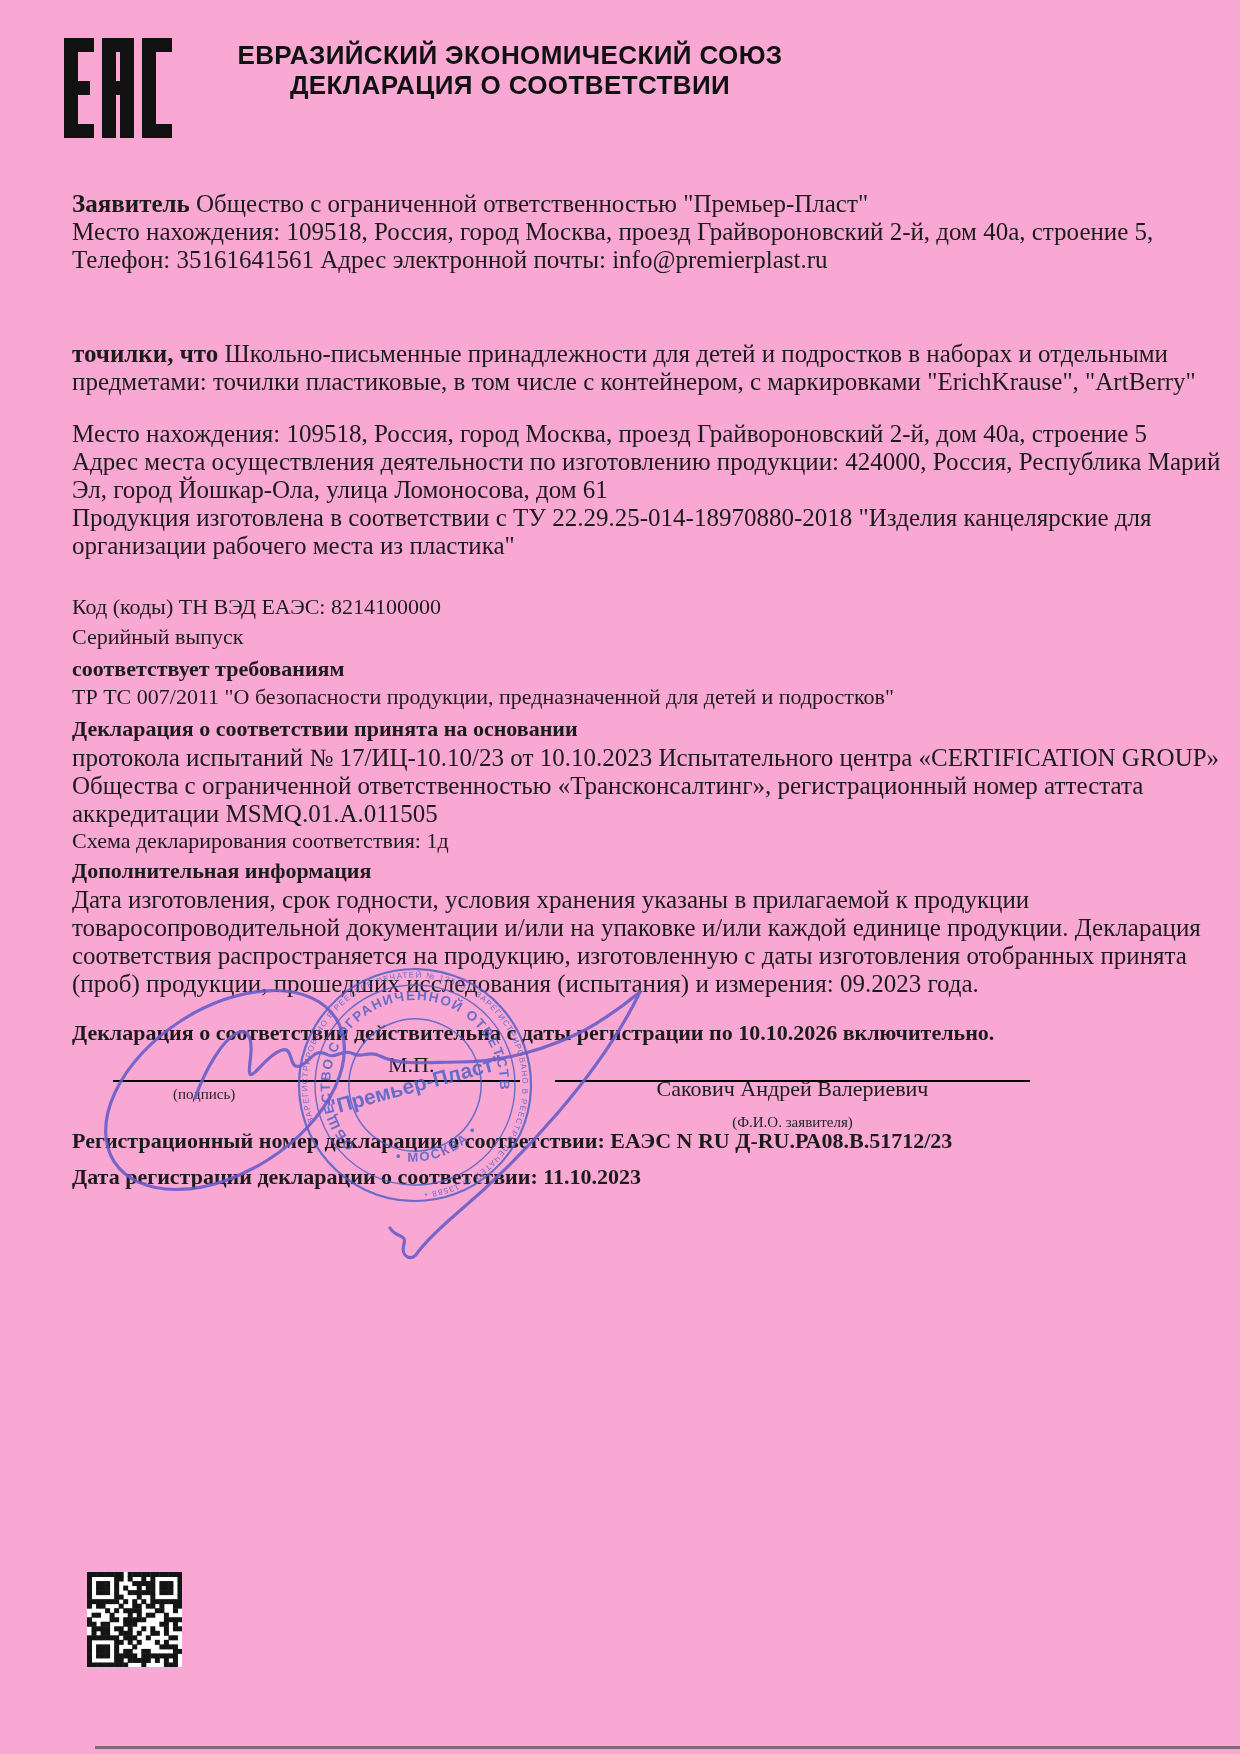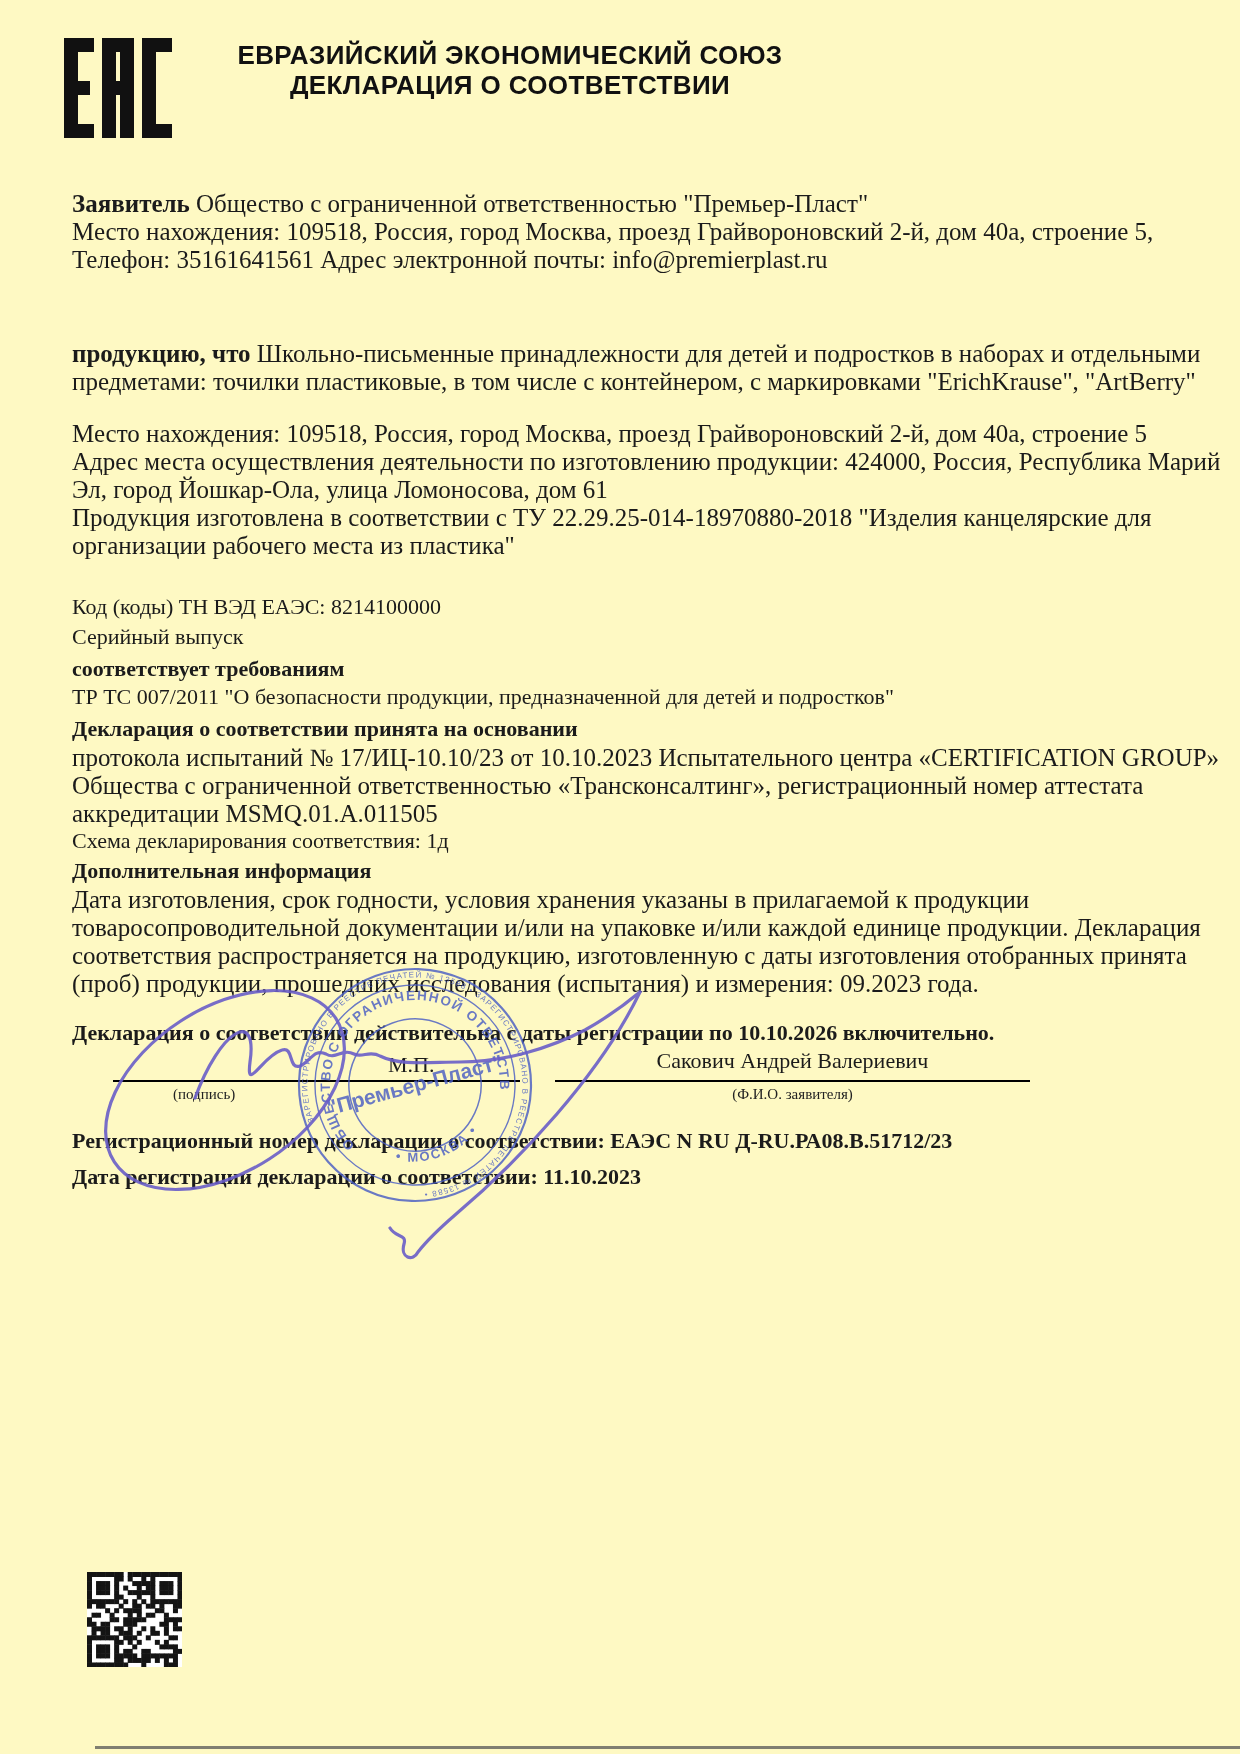--- a/index.html
+++ b/index.html
@@ -1,27 +1,27 @@
 <!DOCTYPE html>
 <html><head>
 <meta charset="utf-8">
 <style>
   html,body{margin:0;padding:0;background:#e8e8e8;}
-  .page{position:relative;width:1240px;height:1754px;margin:0 auto;background:#fef9c3;
+  .page{position:relative;width:1240px;height:1754px;margin:0 auto;background:#f9a8d4;
         font-family:"Liberation Serif",serif;color:#1b1b1b;overflow:hidden;}
   .hdr{position:absolute;left:150px;top:40px;width:720px;text-align:center;
        font-family:"Liberation Sans",sans-serif;font-weight:bold;font-size:26px;line-height:30px;
        color:#111;letter-spacing:.4px;}
   .blk{position:absolute;left:72px;font-size:25px;line-height:28px;white-space:nowrap;}
   .ln{height:28px;}
   .bold{font-weight:bold;}
   .abs{position:absolute;font-size:22px;white-space:nowrap;}
   .cap{position:absolute;font-size:15px;color:#222;}
   .sigline{position:absolute;border-top:2px solid #000;height:0;}
-  .center{text-align:center;}
+  .center{text-align:center;margin-top:28px;}
   .eac{position:absolute;left:64px;top:38px;}
   .stamp{position:absolute;left:295px;top:965px;width:240px;height:240px;
          transform:rotate(-20deg);opacity:.82;}
   .stamp text{font-family:"Liberation Sans",sans-serif;}
   .sig{position:absolute;left:60px;top:960px;opacity:.9;}
   .qr{position:absolute;left:87px;top:1572px;}
   .scanline{position:absolute;left:95px;top:1746px;width:1145px;height:3px;background:#555;opacity:.75;}
 </style>
 </head>
 <body>
@@ -49,21 +49,21 @@
     <div>ДЕКЛАРАЦИЯ О СООТВЕТСТВИИ</div>
   </div>
 
   <div class="blk" style="top:190px">
     <div class="ln"><span class="bold">Заявитель</span><span> Общество с ограниченной ответственностью "Премьер-Пласт"</span></div>
     <div class="ln">Место нахождения: 109518, Россия, город Москва, проезд Грайвороновский 2-й, дом 40а, строение 5,</div>
     <div class="ln">Телефон: 35161641561 Адрес электронной почты: info@premierplast.ru</div>
   </div>
 
   <div class="blk" style="top:340px">
-    <div class="ln"><span class="bold">продукцию, что</span><span> Школьно-письменные принадлежности для детей и подростков в наборах и отдельными</span></div>
+    <div class="ln"><span class="bold">точилки, что</span><span> Школьно-письменные принадлежности для детей и подростков в наборах и отдельными</span></div>
     <div class="ln">предметами: точилки пластиковые, в том числе с контейнером, с маркировками "ErichKrause", "ArtBerry"</div>
   </div>
 
   <div class="blk" style="top:420px">
     <div class="ln">Место нахождения: 109518, Россия, город Москва, проезд Грайвороновский 2-й, дом 40а, строение 5</div>
     <div class="ln">Адрес места осуществления деятельности по изготовлению продукции: 424000, Россия, Республика Марий</div>
     <div class="ln">Эл, город Йошкар-Ола, улица Ломоносова, дом 61</div>
     <div class="ln">Продукция изготовлена в соответствии с ТУ 22.29.25-014-18970880-2018 "Изделия канцелярские для</div>
     <div class="ln">организации рабочего места из пластика"</div>
   </div>

